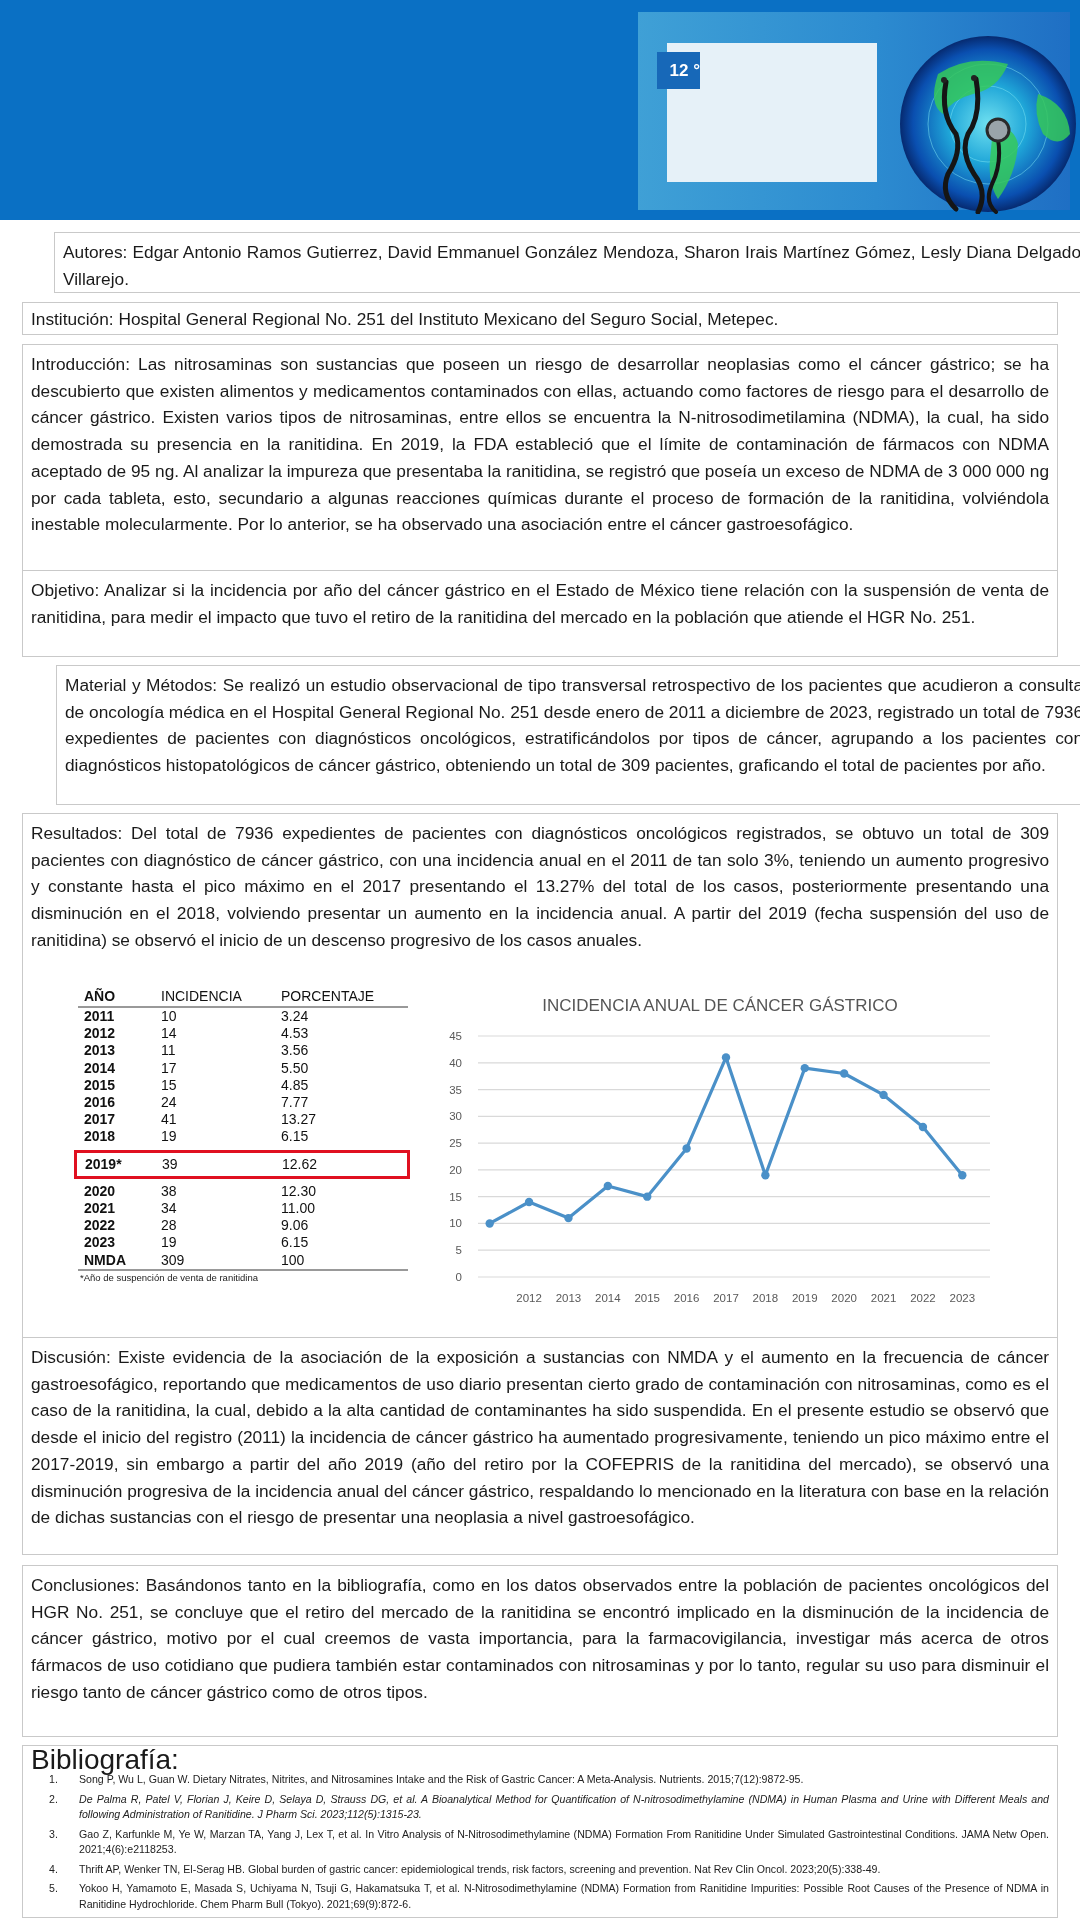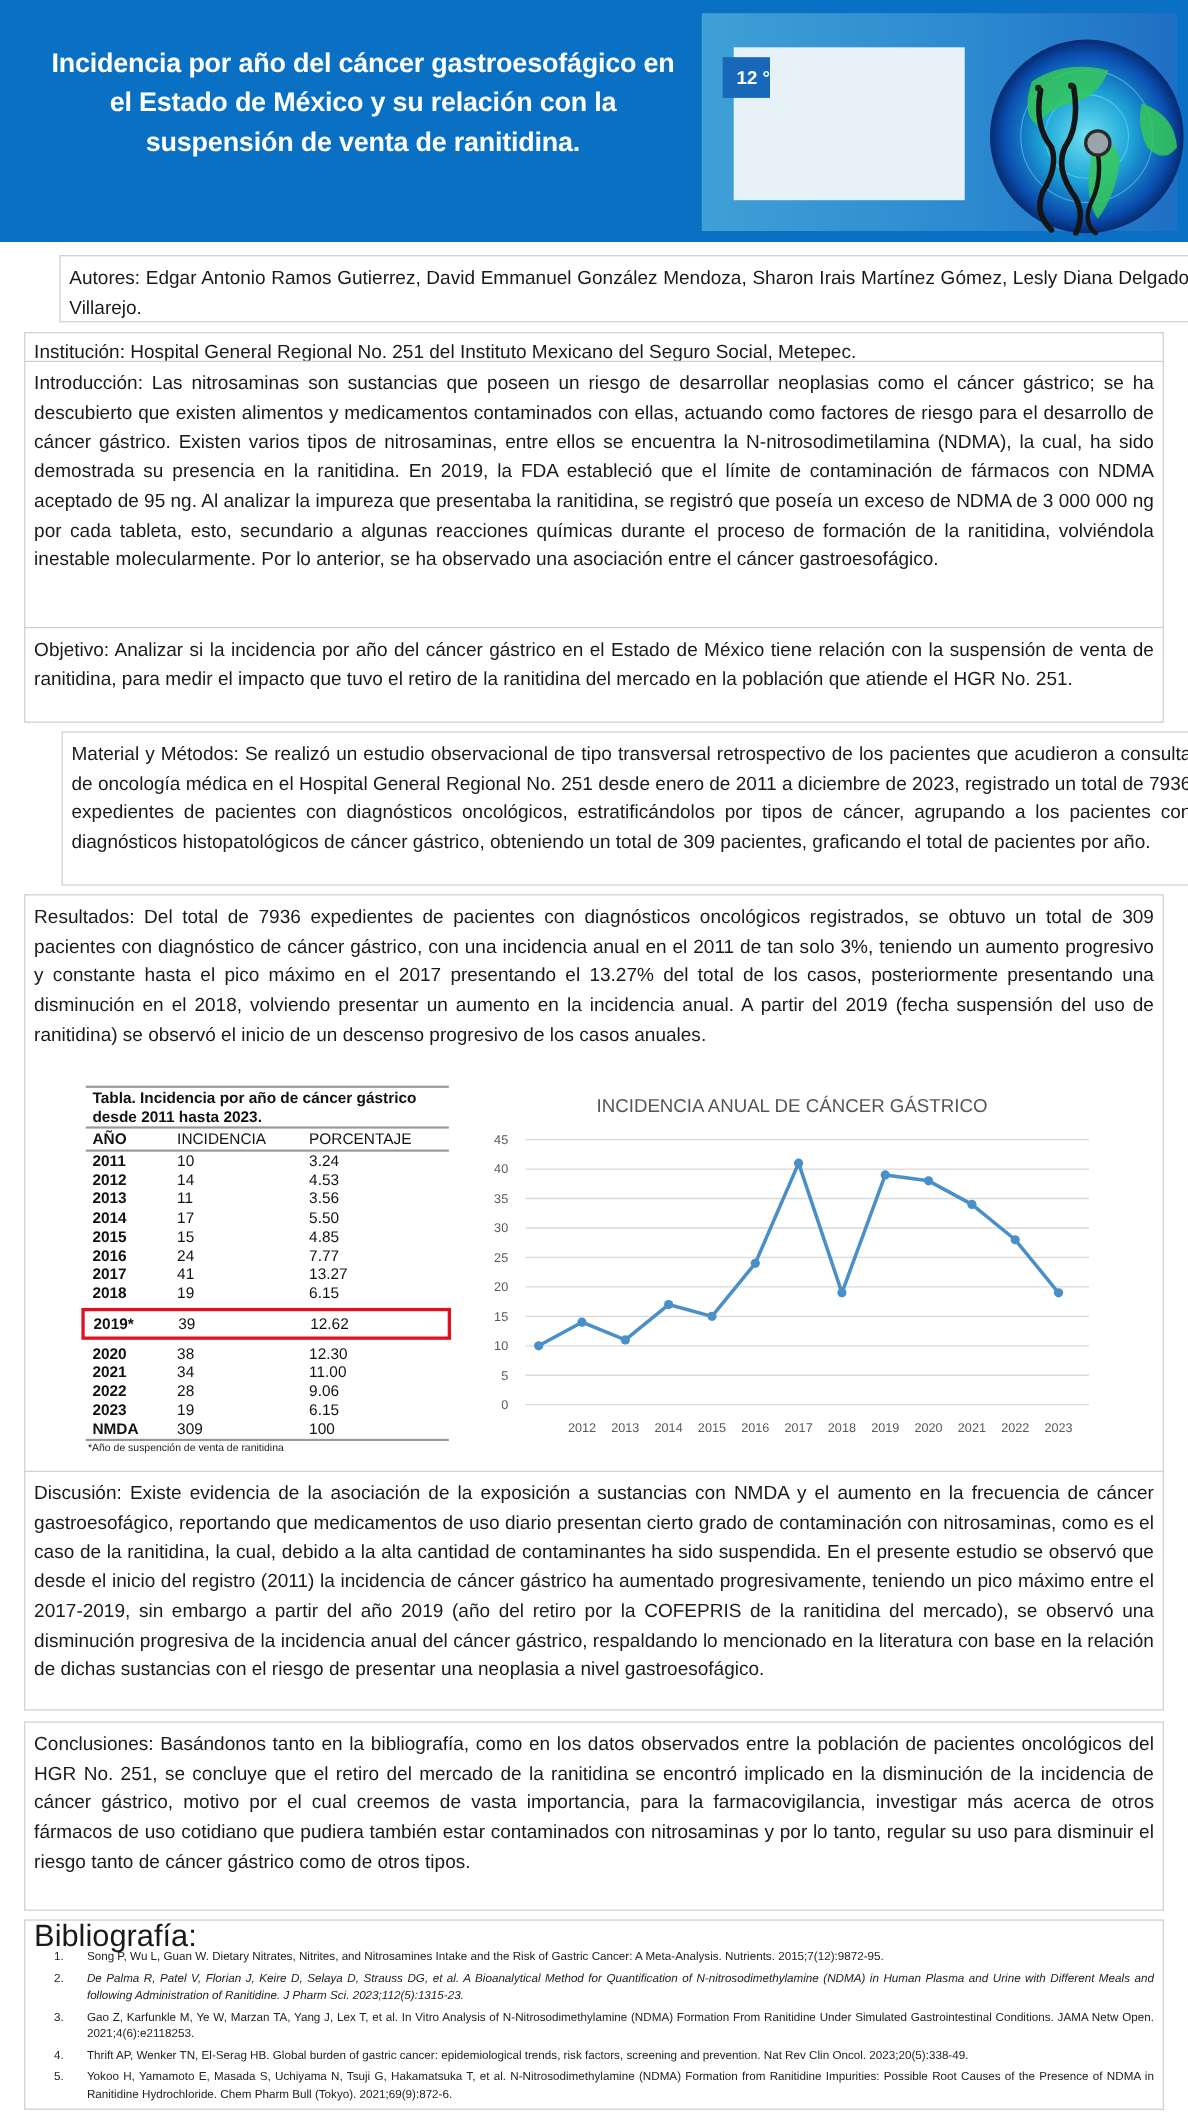--- a/index.html
+++ b/index.html
@@ -36,21 +36,20 @@
   .row-highlight { border: 3px solid #e01020; margin: 4px -2px 4px -4px; padding: 3px 0 3px 8px; }
   .row-total { border-bottom: 2px solid #999; }
   .tbl-foot { font-size: 9.5px; line-height: 14px; padding-left: 2px; color: #222; }
 
   .chart { position: absolute; left: 440px; top: 985px; width: 560px; height: 330px; }
 </style>
 </head>
 <body>
 
 <div class="header">
-  <div class="header-title">Incidencia por año del cáncer gastroesofágico en el Estado de México y su relación con la suspensión de venta de ranitidina.</div>
   <div class="logo-panel">
     <div class="logo-card"></div>
     <div class="logo-badge">12 °</div>
     <svg class="globe" viewBox="0 0 180 180">
       <defs>
         <radialGradient id="gg" cx="50%" cy="50%" r="50%">
           <stop offset="0%" stop-color="#6fe0f0"></stop>
           <stop offset="45%" stop-color="#1fa6d8"></stop>
           <stop offset="85%" stop-color="#0a4fb0"></stop>
           <stop offset="100%" stop-color="#062a70"></stop>
@@ -73,38 +72,37 @@
 </div>
 
 <div class="box" style="top:232px;height:61px;margin-left:32px;">
   <p>Autores: Edgar Antonio Ramos Gutierrez, David Emmanuel González Mendoza, Sharon Irais Martínez Gómez, Lesly Diana Delgado Villarejo.</p>
 </div>
 
 <div class="box" style="top:302px;height:33px;padding-top:3px;">
   <p>Institución: Hospital General Regional No. 251 del Instituto Mexicano del Seguro Social, Metepec.</p>
 </div>
 
-<div class="box" style="top:328px;height:266px;">
+<div class="box" style="top:344px;height:266px;">
   <p>Introducción: Las nitrosaminas son sustancias que poseen un riesgo de desarrollar neoplasias como el cáncer gástrico; se ha descubierto que existen alimentos y medicamentos contaminados con ellas, actuando como factores de riesgo para el desarrollo de cáncer gástrico. Existen varios tipos de nitrosaminas, entre ellos se encuentra la N-nitrosodimetilamina (NDMA), la cual, ha sido demostrada su presencia en la ranitidina. En 2019, la FDA estableció que el límite de contaminación de fármacos con NDMA aceptado de 95 ng. Al analizar la impureza que presentaba la ranitidina, se registró que poseía un exceso de NDMA de 3 000 000 ng por cada tableta, esto, secundario a algunas reacciones químicas durante el proceso de formación de la ranitidina, volviéndola inestable molecularmente.  Por lo anterior, se ha observado una asociación entre el cáncer gastroesofágico.</p>
 </div>
 
 <div class="box" style="top:570px;height:87px;">
   <p>Objetivo: Analizar si la incidencia por año del cáncer gástrico en el Estado de México tiene relación con la suspensión de venta de ranitidina, para medir el impacto que tuvo el retiro de la ranitidina del mercado en la población que atiende el HGR No. 251.</p>
 </div>
 
 <div class="box" style="top:665px;height:140px;margin-left:34px;">
   <p>Material y Métodos: Se realizó un estudio observacional de tipo transversal retrospectivo de los pacientes que acudieron a consulta de oncología médica en el Hospital General Regional No. 251 desde enero de 2011 a diciembre de 2023, registrado un total de 7936 expedientes de pacientes con diagnósticos oncológicos, estratificándolos por tipos de cáncer, agrupando a los pacientes con diagnósticos histopatológicos de cáncer gástrico, obteniendo un total de 309 pacientes, graficando el total de pacientes por año.</p>
 </div>
 
 <div class="box" style="top:813px;height:600px;">
   <p>Resultados: Del total de 7936 expedientes de pacientes con diagnósticos oncológicos registrados, se obtuvo un total de 309 pacientes con diagnóstico de cáncer gástrico, con una incidencia anual en el 2011 de tan solo 3%, teniendo un aumento progresivo y constante hasta el pico máximo en el 2017 presentando el 13.27% del total de los casos, posteriormente presentando una disminución en el 2018, volviendo presentar un aumento en la incidencia anual. A partir del 2019 (fecha suspensión del uso de ranitidina) se observó el inicio de un descenso progresivo de los casos anuales.</p>
 </div>
 
 <div class="tbl">
-  <div class="tbl-caption">Tabla. Incidencia por año de cáncer gástrico desde 2011 hasta 2023.</div>
   <div class="tbl-head">
     <span class="c1">AÑO</span>
     <span class="c2">INCIDENCIA</span>
     <span class="c3">PORCENTAJE</span>
   </div>
   <div id="tbl-body">
       <div class="tbl-row">
         <span class="c1">2011</span>
         <span class="c2">10</span>
         <span class="c3">3.24</span>

